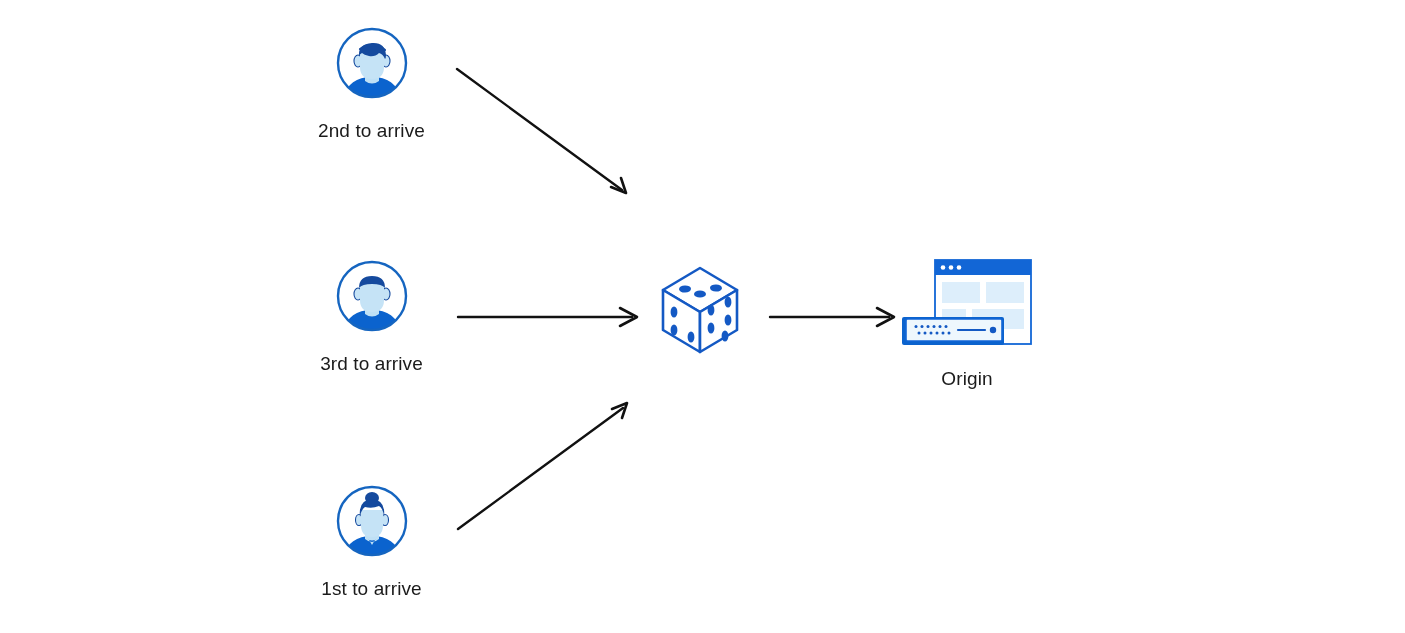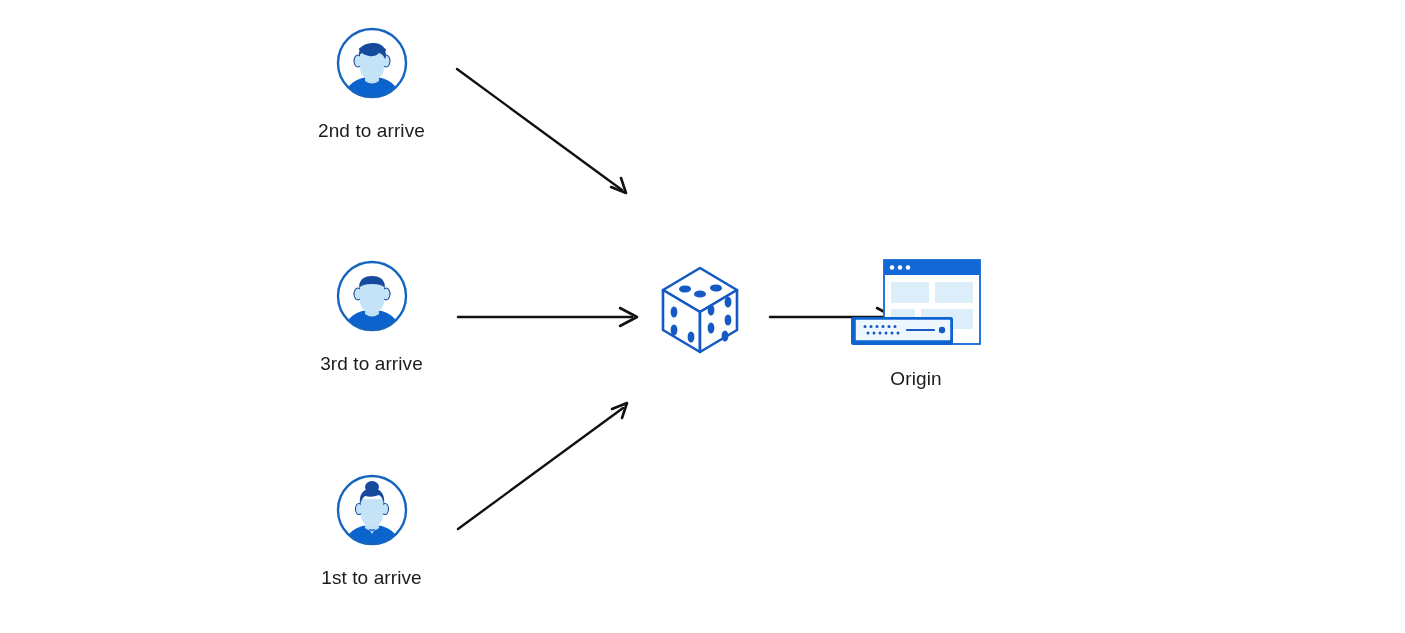--- a/index.html
+++ b/index.html
@@ -132,21 +132,21 @@
           <path d="M26 26 h24 v16 q0 12 -12 12 q-12 0 -12 -12 Z" fill="#c5e3f6"></path>
 
           <path d="M25 30 q0 -12 13 -12 q13 0 13 12 q-3 -4 -13 -4 q-10 0 -13 4 Z" fill="#154a9e"></path>
         </g>
         <circle cx="38" cy="38" r="34" fill="none" stroke="#1565c0" stroke-width="2.4"></circle>
       </svg>
     </div>
     <div class="node-label">3rd to arrive</div>
   </div>
 
-  <div class="node avatar-node" style="left:294px; top:472px; width:155px;">
+  <div class="node avatar-node" style="left:294px; top:483px; width:155px;">
     <div class="avatar-wrap">
       <svg viewBox="0 0 76 76" width="76" height="76">
         <defs>
           <clipPath id="clip-a3">
               <circle cx="38" cy="38" r="34"></circle>
             </clipPath>
         </defs>
         <circle cx="38" cy="38" r="34" fill="#ffffff"></circle>
         <g clip-path="url(#clip-a3)">
 
@@ -194,21 +194,21 @@
           <ellipse cx="73" cy="40" rx="3.4" ry="5.6"></ellipse>
           <ellipse cx="56" cy="48" rx="3.4" ry="5.6"></ellipse>
           <ellipse cx="73" cy="58" rx="3.4" ry="5.6"></ellipse>
           <ellipse cx="56" cy="66" rx="3.4" ry="5.6"></ellipse>
           <ellipse cx="70" cy="74" rx="3.4" ry="5.6"></ellipse>
         </g>
       </svg>
     </div>
   </div>
 
-  <div class="node origin-node" style="left:846px; top:255px; width:140px;">
+  <div class="node origin-node" style="left:897px; top:255px; width:140px;">
     <div class="origin-wrap">
       <svg viewBox="0 0 140 100" width="140" height="100">
 
         <g>
           <rect x="38" y="5" width="96" height="84" fill="#ffffff" stroke="#1266d6" stroke-width="1.8"></rect>
           <rect x="38" y="5" width="96" height="15" fill="#1266d6"></rect>
           <circle cx="46" cy="12.5" r="2.3" fill="#ffffff"></circle>
           <circle cx="54" cy="12.5" r="2.3" fill="#ffffff"></circle>
           <circle cx="62" cy="12.5" r="2.3" fill="#ffffff"></circle>
 

